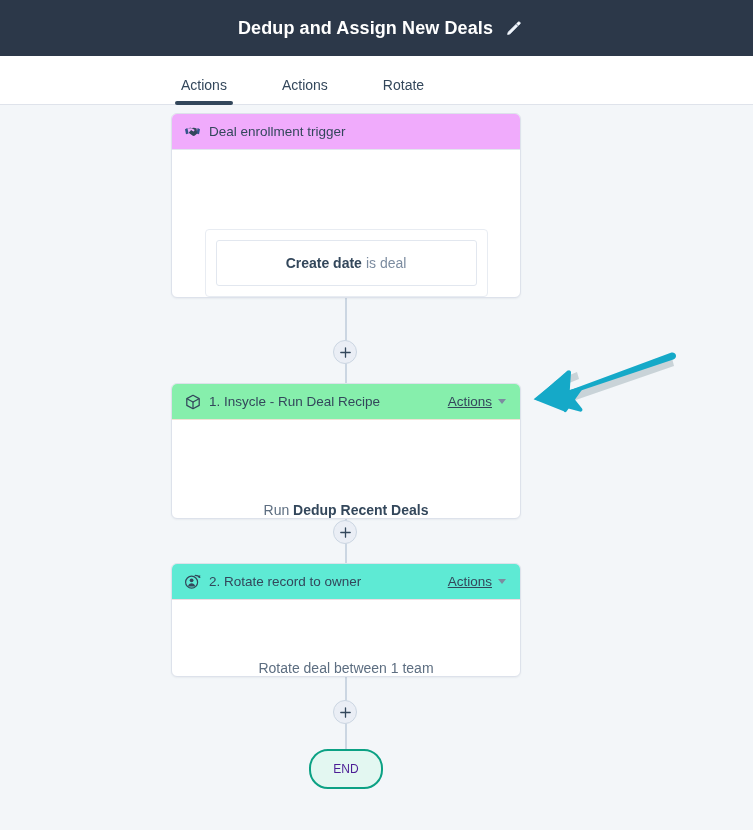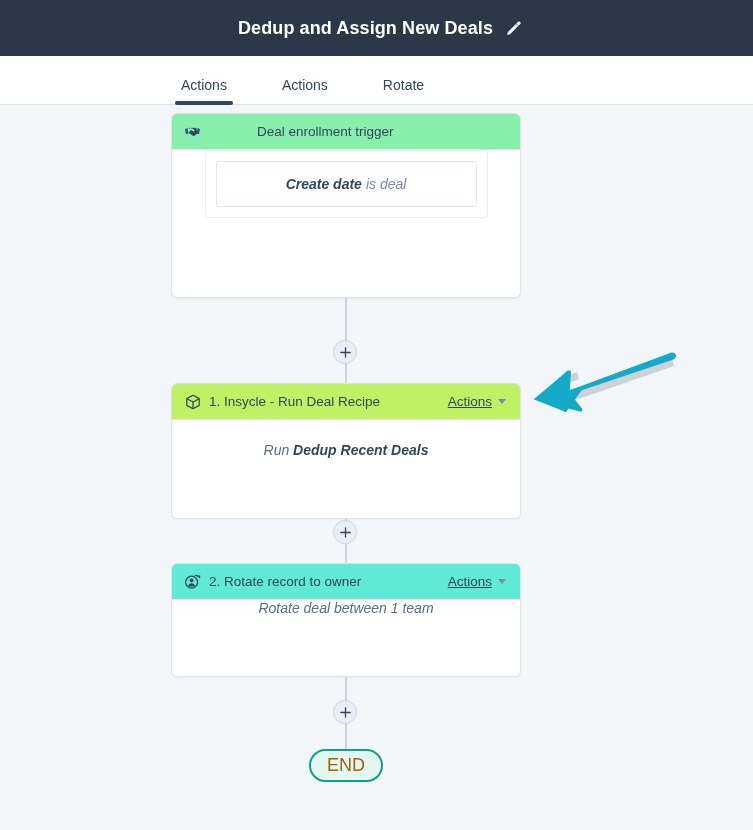--- a/index.html
+++ b/index.html
@@ -160,27 +160,26 @@
   }
   .caret {
     width: 0; height: 0;
     border-left: 4.5px solid transparent;
     border-right: 4.5px solid transparent;
     border-top: 5px solid #7c8ca0;
   }
 
   .card-body {
     display: flex;
-    align-items: flex-start;
+    align-items: flex-end;
     justify-content: center;
     font-size: 14px;
     color: #5d6e81;
     text-align: center;
     box-sizing: border-box;
-    font-style: italic;
   }
 
   
   .filter-outer {
     border: 1px solid #e8ecf2;
     border-radius: 4px;
     padding: 10px;
     box-sizing: border-box;
     width: 283px;
   }
@@ -202,30 +201,30 @@
   }
 
   .body-strong { color: #33475b; font-weight: bold; }
   .body-plain  { color: #5d6e81; }
 
   
   .end-node {
     position: absolute;
     left: 309px;
     width: 74px;
-    height: 33px;
+    height: 40px;
     border-radius: 19px;
     background: #e3f7f1;
     border: 2px solid #0ca184;
     box-sizing: border-box;
     display: flex;
     align-items: center;
     justify-content: center;
-    font-size: 18px;
-    color: #a16207;
+    font-size: 12px;
+    color: #4c1d95;
     z-index: 3;
   }
 
   
   .annot-arrow {
     position: absolute;
     left: 515px;
     top: 355px;
     width: 180px;
     height: 80px;
@@ -260,21 +259,21 @@
 </div>
 
 <div class="canvas">
 
   <div class="vline" style="top:192px;height:45px;"></div>
   <div class="vline" style="top:237px;height:45px;"></div>
   <div class="vline" style="top:282px;height:45px;"></div>
   <div class="vline" style="top:327px;height:45px;"></div>
 
   <div class="card" style="top:8px;">
-    <div class="card-header" style="background:#86efac;gap:48px;">
+    <div class="card-header" style="background:#f0abfc;">
       <span class="hdr-icon">
         <svg width="17" height="17" viewBox="0 0 17 17">
           <path d="M1.0 6.2 L3.4 5.0 L4.6 10.4 L2.0 11.2 Z" fill="#33548a"></path>
           <path d="M16.0 6.2 L13.6 5.0 L12.4 10.4 L15.0 11.2 Z" fill="#33548a"></path>
           <path d="M3.8 5.6 C5.3 4.7 6.6 4.6 7.6 5.2 L10.0 6.6 C10.6 7.0 10.6 7.7 10.1 8.1
                    C9.7 8.5 9.1 8.5 8.6 8.1 L7.2 7.2 L5.4 9.0 C5.0 9.4 5.0 9.9 5.4 10.2
                    L8.4 12.6 C9.2 13.2 10.2 13.2 10.9 12.6 L13.2 10.6 L12.6 5.6
                    C11.2 4.8 9.8 4.6 8.5 5.0 Z" fill="#33475b"></path>
           <path d="M5.6 9.3 L7.0 10.5 M7.1 7.9 L8.6 9.2" stroke="#33475b" stroke-width="1.1" stroke-linecap="round" fill="none"></path>
         </svg>
@@ -291,21 +290,21 @@
     </div>
   </div>
 
   <div class="plus" style="top:235px;">
     <svg width="11" height="11" viewBox="0 0 11 11">
       <path d="M5.5 0.8 V10.2 M0.8 5.5 H10.2" stroke="#33475b" stroke-width="1.3" stroke-linecap="round"></path>
     </svg>
   </div>
 
   <div class="card" style="top:278px;">
-    <div class="card-header" style="background:#bef264;border-bottom-color:#f0e2d4;">
+    <div class="card-header" style="background:#86efac;border-bottom-color:#f0e2d4;">
       <span class="hdr-icon">
         <svg width="16" height="16" viewBox="0 0 16 16">
           <path d="M8 1.3 L14.2 4.6 V11.4 L8 14.7 L1.8 11.4 V4.6 Z" fill="none" stroke="#33475b" stroke-width="1.25" stroke-linejoin="round"></path>
           <path d="M1.9 4.7 L8 8.0 L14.1 4.7" fill="none" stroke="#33475b" stroke-width="1.25" stroke-linejoin="round"></path>
           <path d="M8 8.0 V14.6" fill="none" stroke="#33475b" stroke-width="1.25"></path>
         </svg>
       </span>
       <span class="hdr-title">1. Insycle - Run Deal Recipe</span>
       <span class="spacer"></span>
       <span class="actions-menu">

